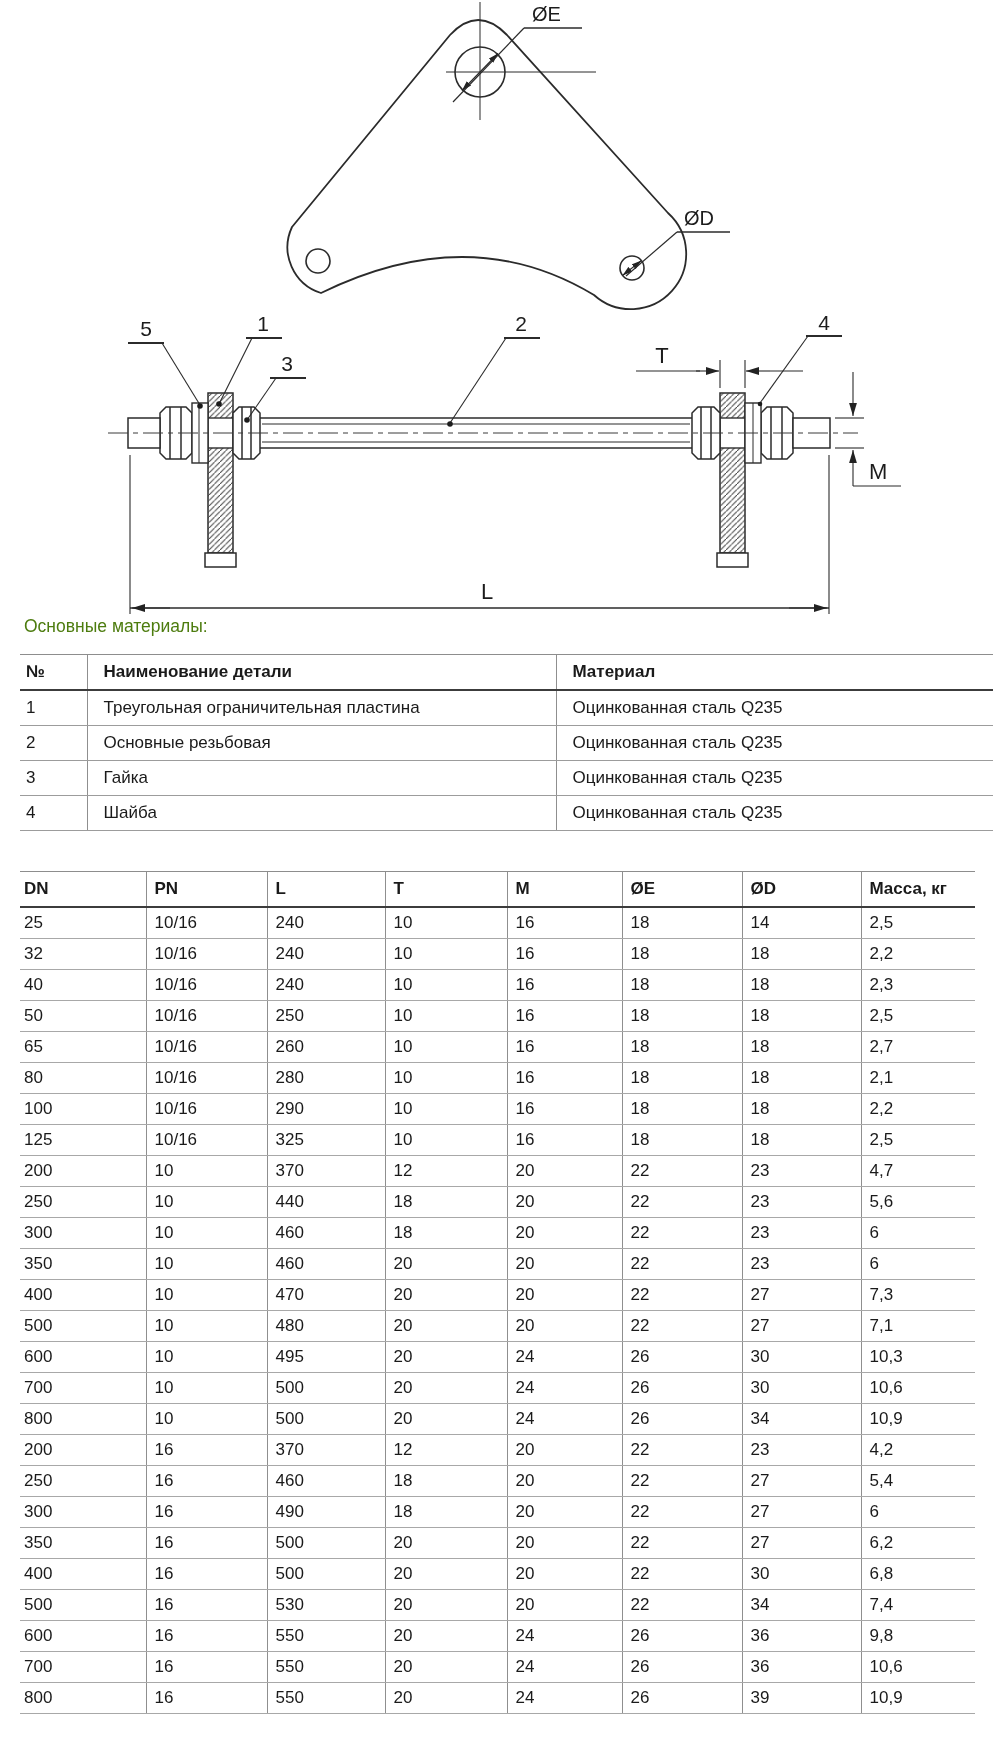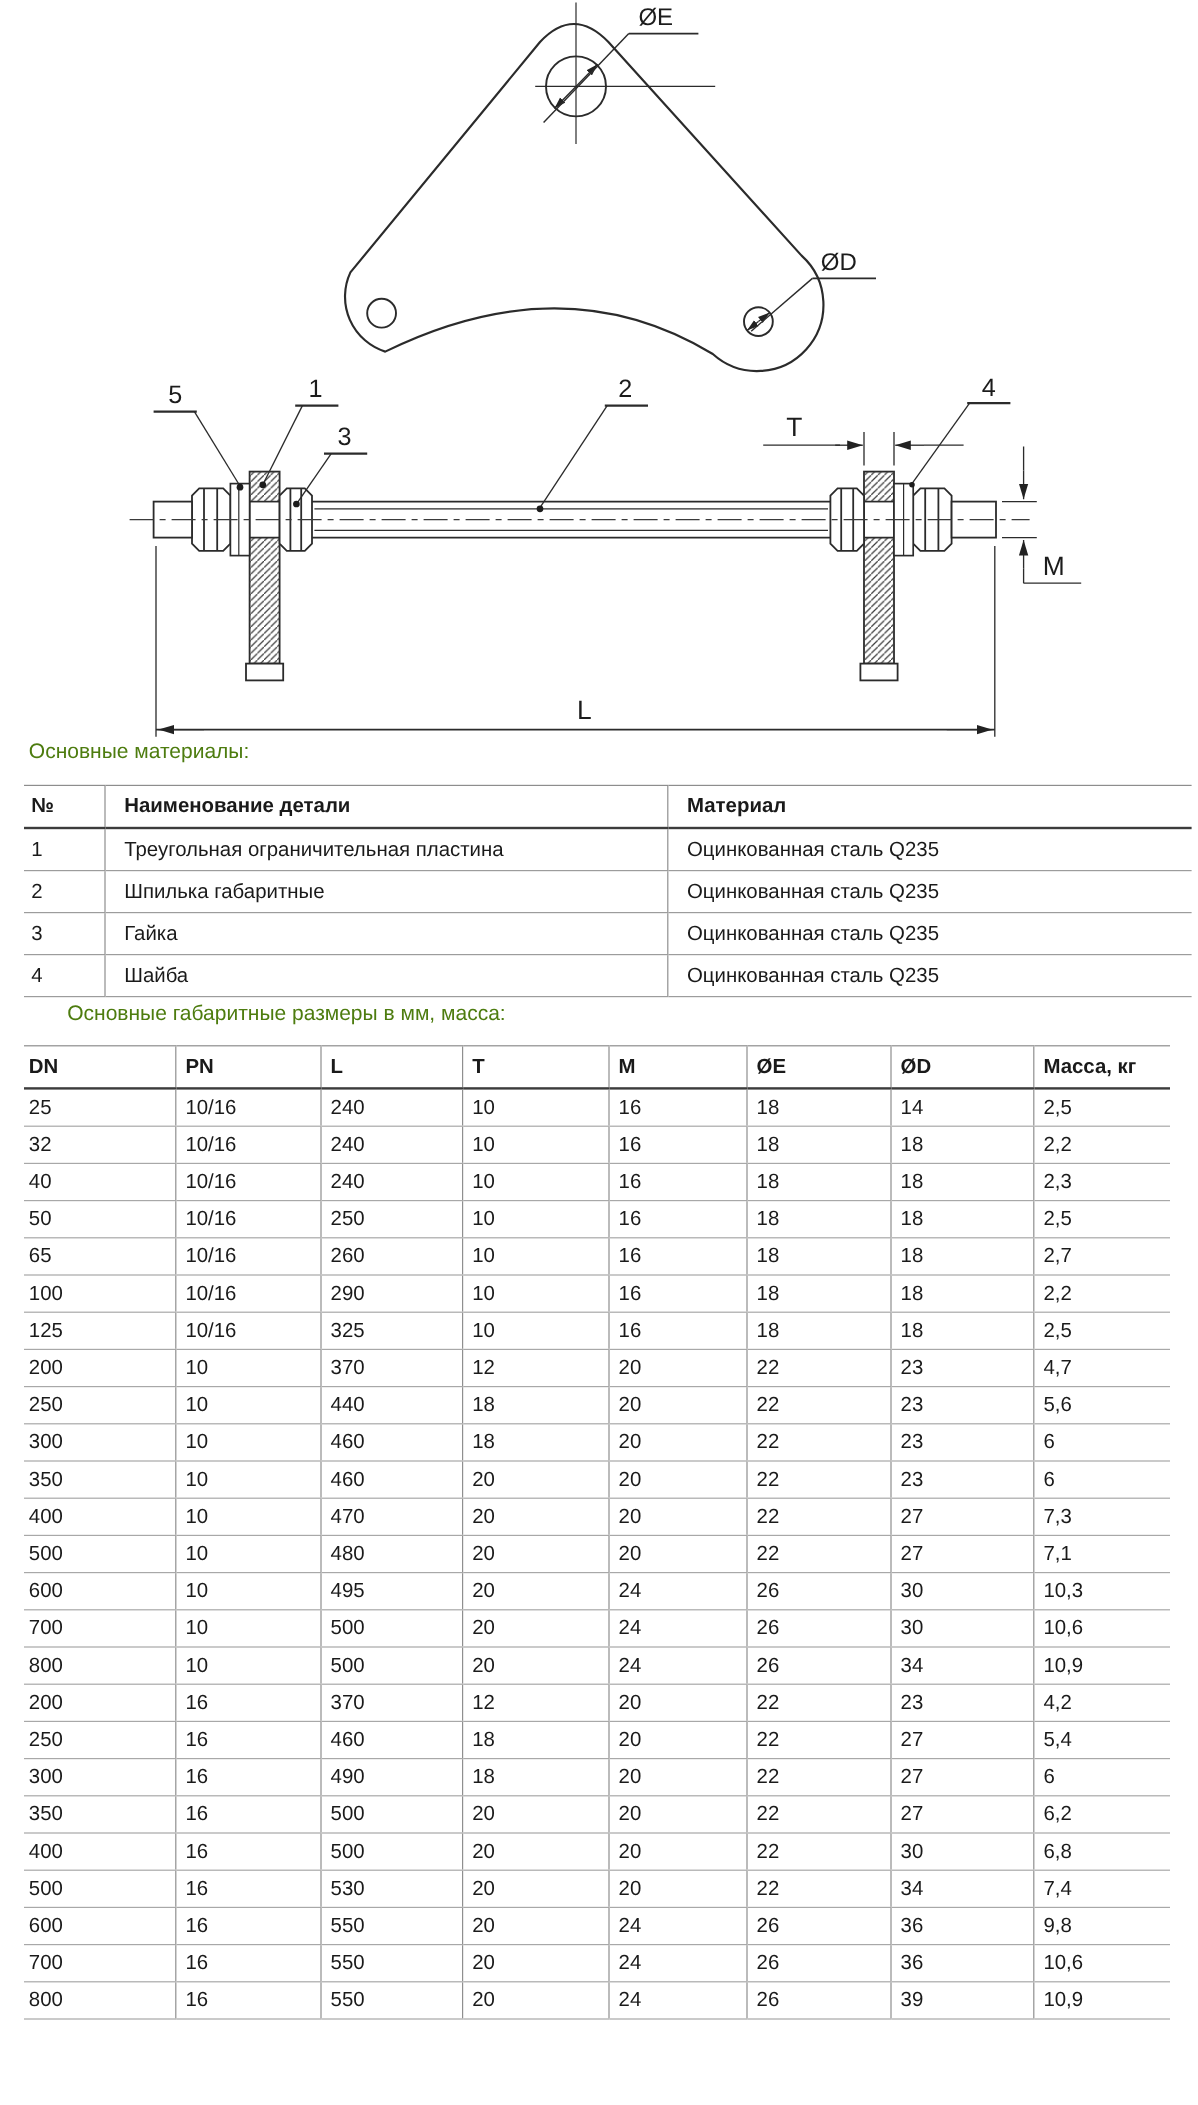--- a/index.html
+++ b/index.html
@@ -205,37 +205,36 @@
         </tr>
       </thead>
       <tbody>
         <tr>
           <td>1</td>
           <td>Треугольная ограничительная пластина</td>
           <td>Оцинкованная сталь Q235</td>
         </tr>
         <tr>
           <td>2</td>
-          <td>Шпилька габаритные</td>
+          <td>Основные резьбовая</td>
           <td>Оцинкованная сталь Q235</td>
         </tr>
         <tr>
           <td>3</td>
           <td>Гайка</td>
           <td>Оцинкованная сталь Q235</td>
         </tr>
         <tr>
           <td>4</td>
           <td>Шайба</td>
           <td>Оцинкованная сталь Q235</td>
         </tr>
       </tbody>
     </table>
 
-  <div class="heading" id="dimensions-heading">Основные габаритные размеры в мм, масса:</div>
 
   <table id="dimensions-table">
       <colgroup>
         <col style="width: 126px;">
         <col style="width: 121px;">
         <col style="width: 118px;">
         <col style="width: 122px;">
         <col style="width: 115px;">
         <col style="width: 120px;">
         <col style="width: 119px;">
@@ -298,20 +297,30 @@
           <td>65</td>
           <td>10/16</td>
           <td>260</td>
           <td>10</td>
           <td>16</td>
           <td>18</td>
           <td>18</td>
           <td>2,7</td>
         </tr>
         <tr>
+          <td>80</td>
+          <td>10/16</td>
+          <td>280</td>
+          <td>10</td>
+          <td>16</td>
+          <td>18</td>
+          <td>18</td>
+          <td>2,1</td>
+        </tr>
+        <tr>
           <td>100</td>
           <td>10/16</td>
           <td>290</td>
           <td>10</td>
           <td>16</td>
           <td>18</td>
           <td>18</td>
           <td>2,2</td>
         </tr>
         <tr>

